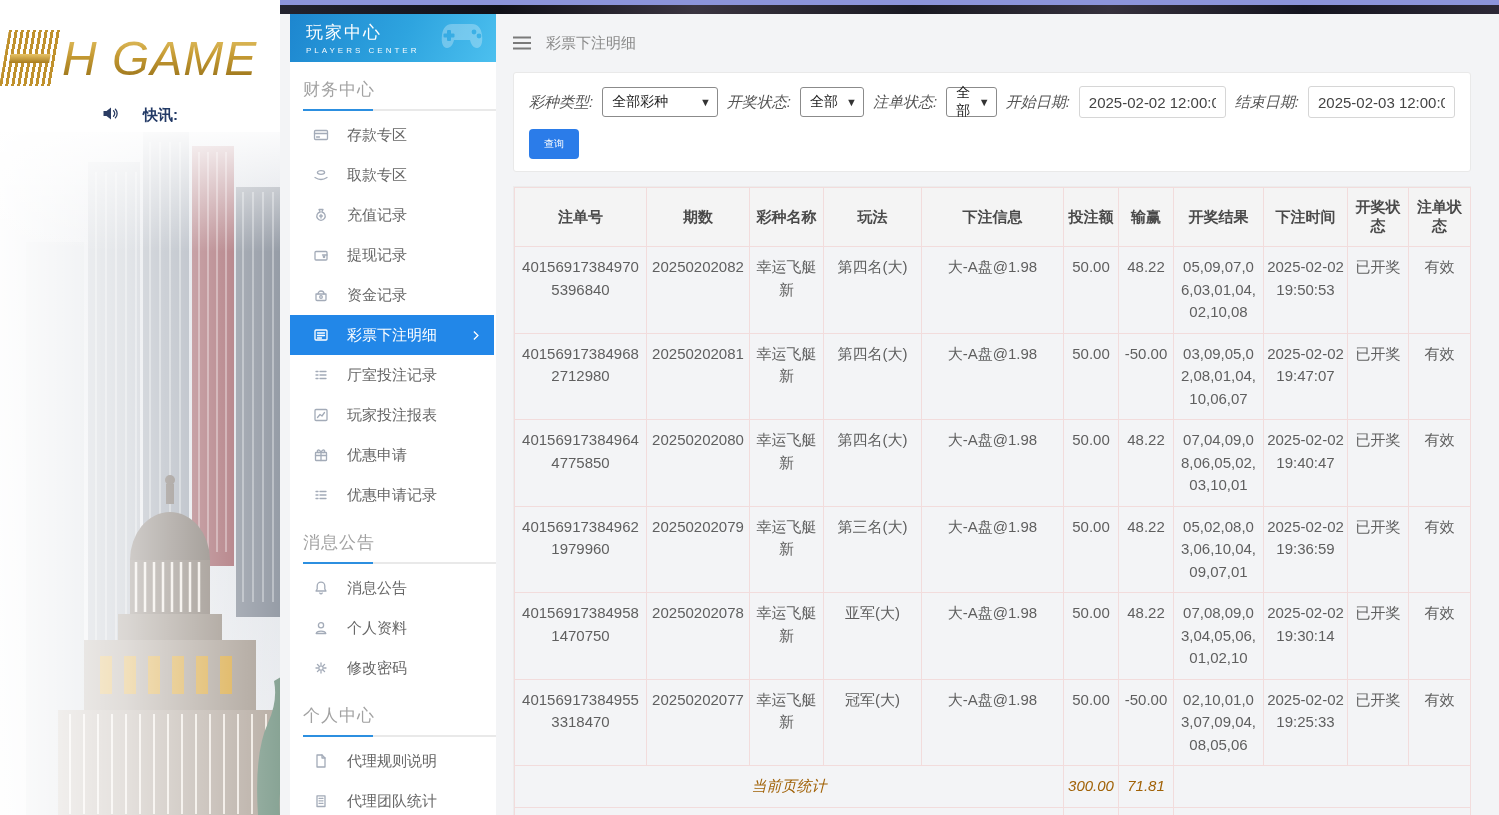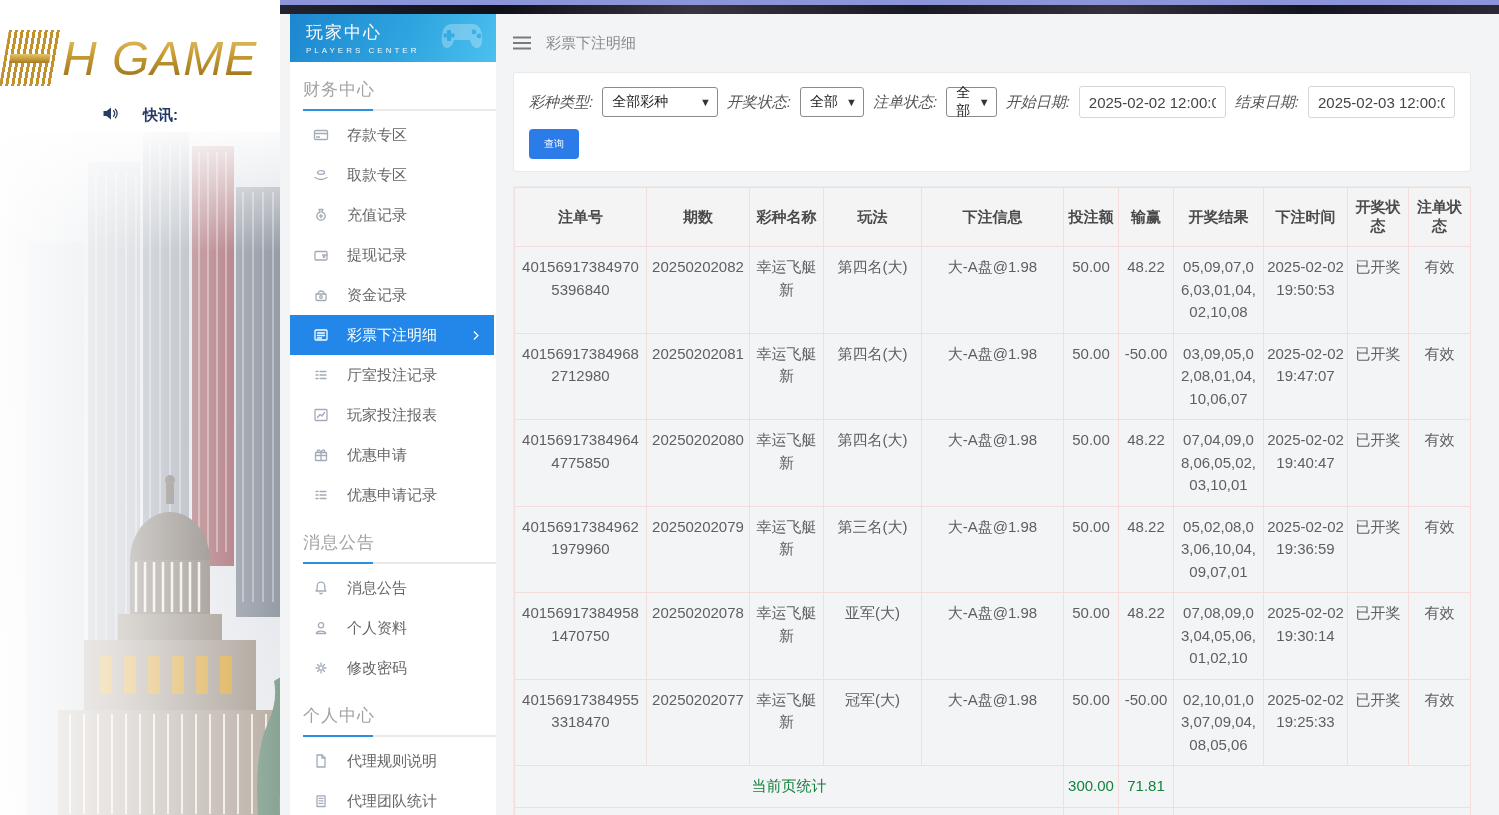--- a/index.html
+++ b/index.html
@@ -67,21 +67,21 @@
   .f-input { height:32px; width:147px; border:1px solid #d6d6d6; border-radius:3px; padding:0 9px;
              font-size:15px; color:#444; font-family:inherit; }
   .btn-query { margin-top:11px; background:#2b7ce9; color:#fff; border:none; border-radius:4px;
                height:30px; padding:0 15px; font-size:10px; cursor:pointer; font-family:inherit; }
 
   .table-panel { margin-top:14px; border:1px solid #ececec; }
   table { width:100%; border-collapse:collapse; table-layout:fixed; }
   th,td { border:1px solid #f2dcdc; text-align:center; font-size:15px; word-break:break-all; }
   th { background:#f4f4f4; color:#4a4a4a; font-weight:bold; padding:10px 1px; }
   td { color:#5f5f5f; padding:9px 3px; line-height:1.5; vertical-align:top; }
-  tr.sum td { padding:9px 3px; vertical-align:middle; color:#15803d; }
+  tr.sum td { padding:9px 3px; vertical-align:middle; color:#a16207;font-style:italic; }
 </style>
 </head>
 <body>
 
 <div class="app">
 
   <div class="left-panel">
     <div class="logo-band">
       <div class="logo">
         <div class="logo-h"></div>

